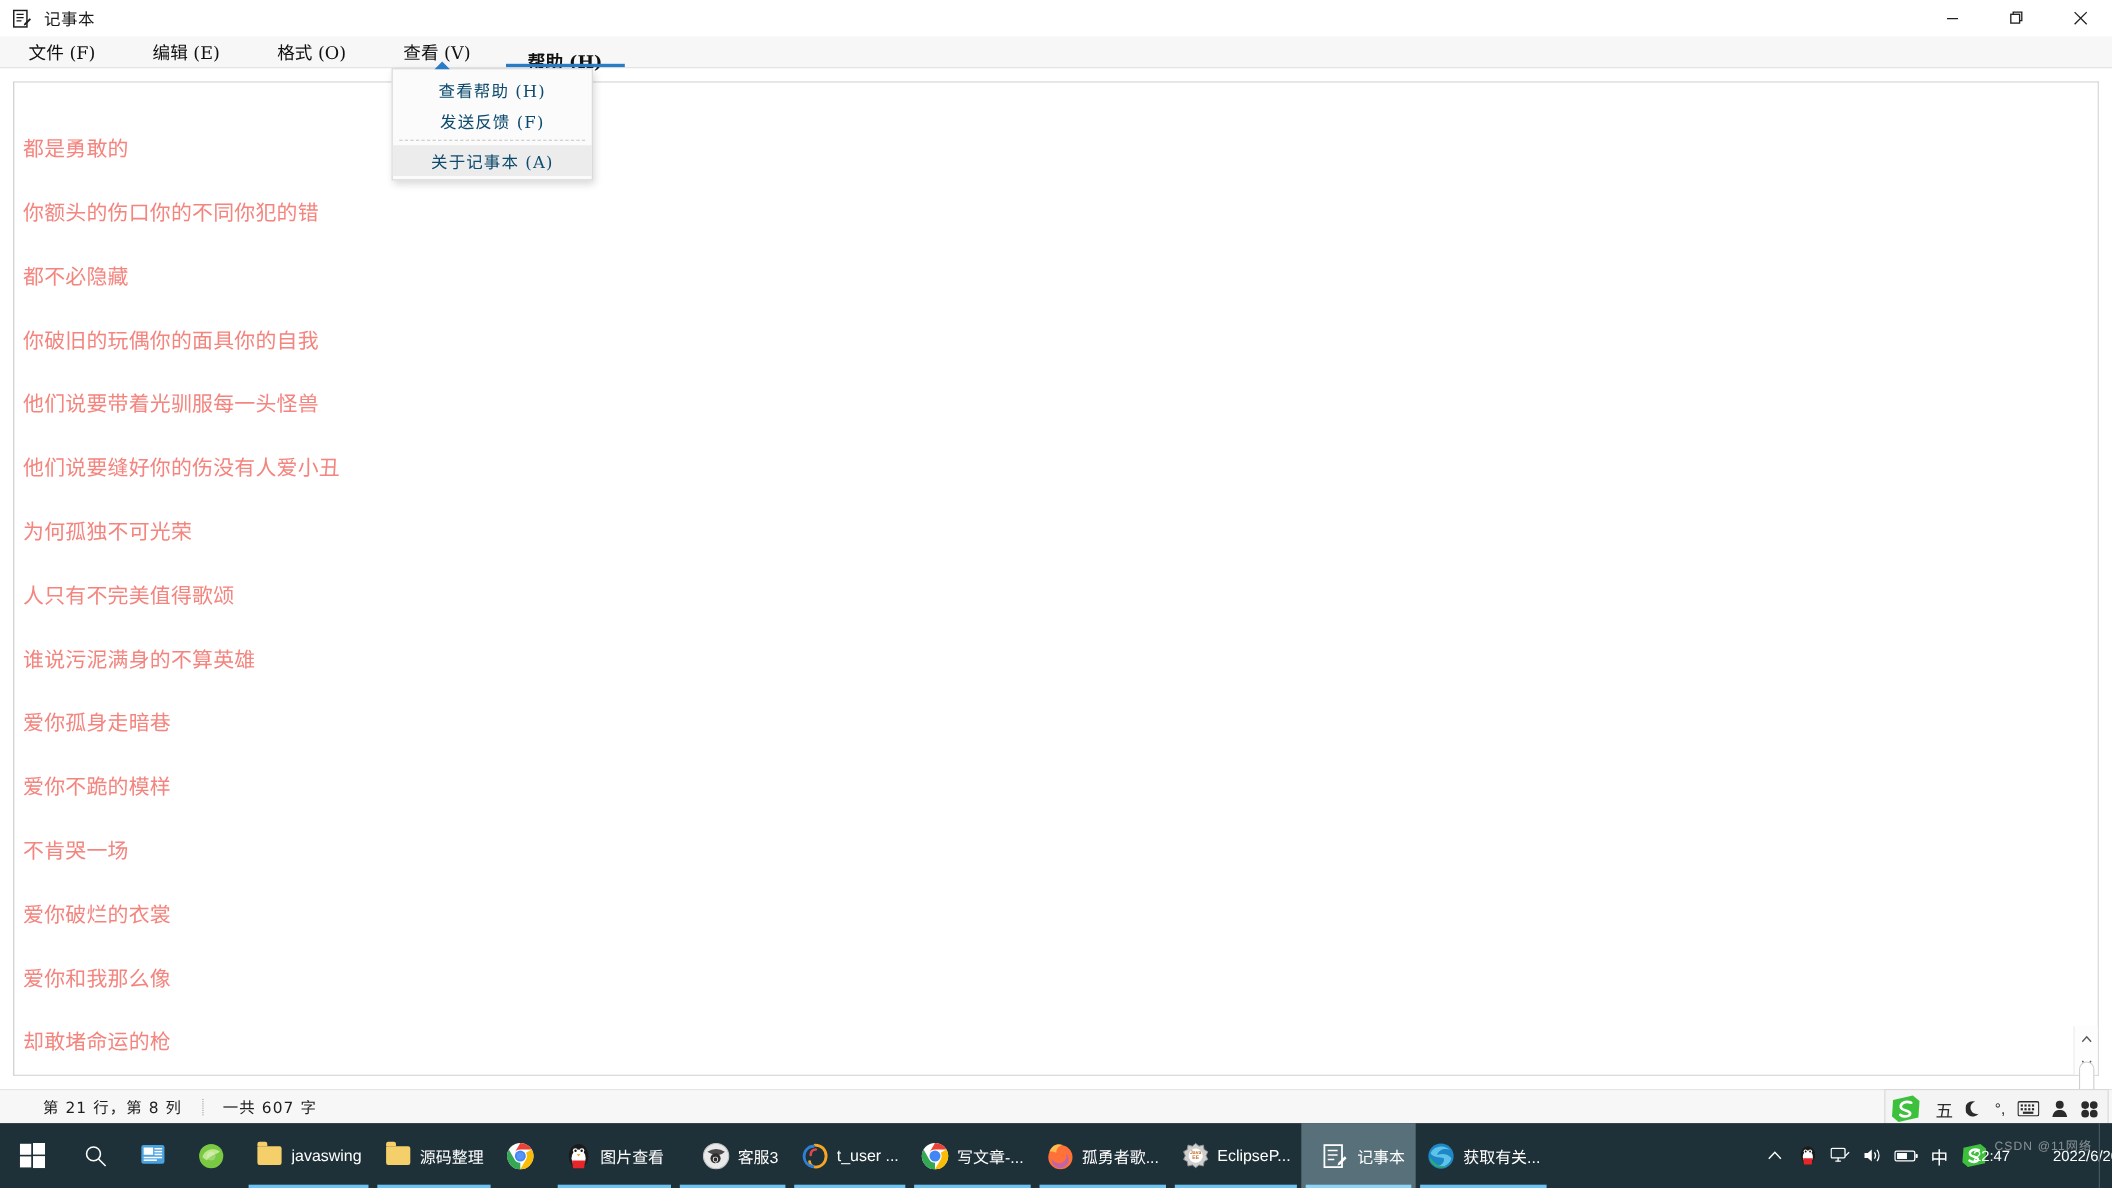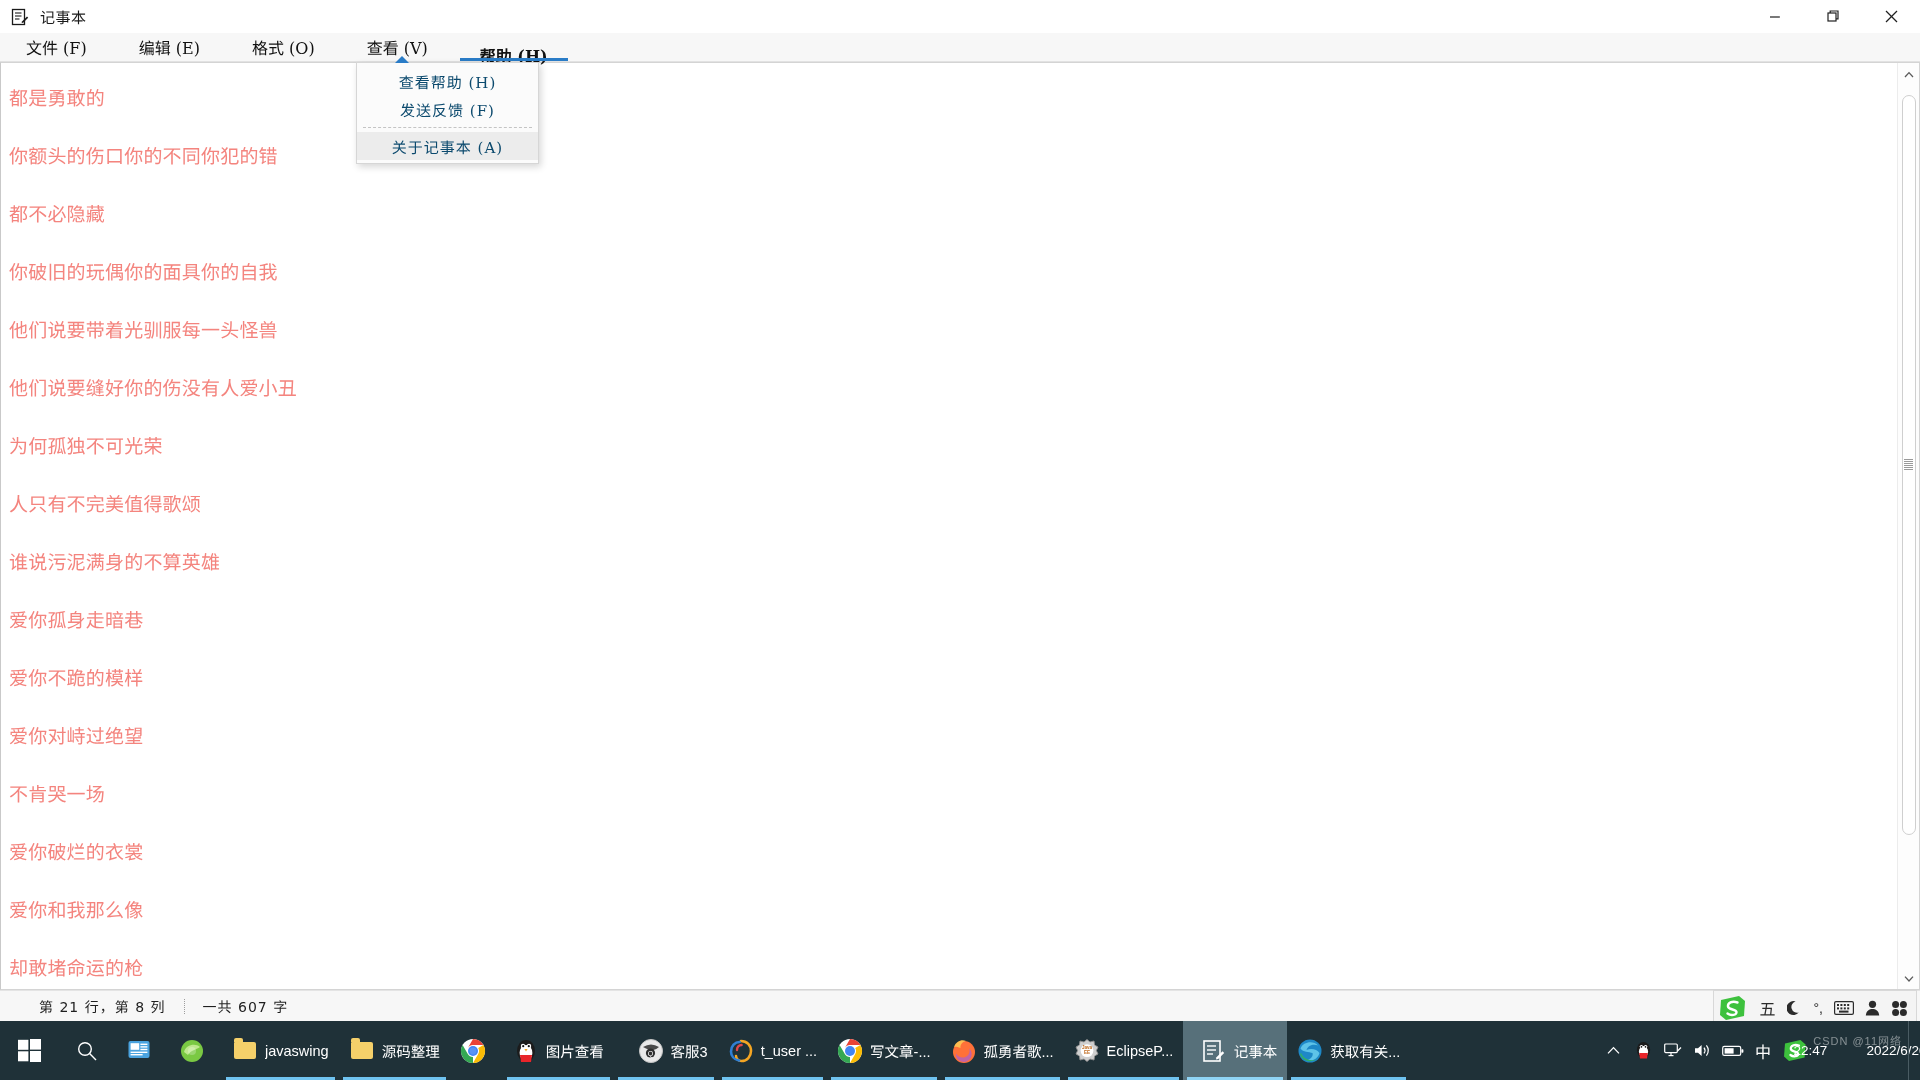--- a/index.html
+++ b/index.html
@@ -118,23 +118,24 @@
     margin: 4px 6px 4px 6px;
   }
 
   
   #editor-wrap {
     flex: 1 1 auto;
     display: flex;
     background: #ffffff;
     border: 1px solid #d4d4d4;
     border-left: 1px solid #c9c9c9;
-    margin: 0;
+    margin: 12px;
     min-height: 0;
     position: relative;
+    align-items: flex-end;
   }
   #text-area {
     flex: 1 1 auto;
     padding: 6px 0 0 8px;
     overflow: hidden;
     position: relative;
   }
   .text-line {
     color: #f4847e;
     font-family: "DejaVu Sans", "Liberation Sans", sans-serif;
@@ -391,21 +392,20 @@
       <div class="text-line">你额头的伤口你的不同你犯的错</div>
       <div class="text-line">都不必隐藏</div>
       <div class="text-line">你破旧的玩偶你的面具你的自我</div>
       <div class="text-line">他们说要带着光驯服每一头怪兽</div>
       <div class="text-line">他们说要缝好你的伤没有人爱小丑</div>
       <div class="text-line">为何孤独不可光荣</div>
       <div class="text-line">人只有不完美值得歌颂</div>
       <div class="text-line">谁说污泥满身的不算英雄</div>
       <div class="text-line">爱你孤身走暗巷</div>
       <div class="text-line">爱你不跪的模样</div>
-      <div class="text-line">爱你对峙过绝望</div>
       <div class="text-line">不肯哭一场</div>
       <div class="text-line">爱你破烂的衣裳</div>
       <div class="text-line">爱你和我那么像</div>
       <div class="text-line">却敢堵命运的枪</div>
     </div>
 
     <div id="v-scrollbar">
       <div class="sb-arrow">
         <svg width="10" height="7" viewBox="0 0 10 7">
             <polyline points="1,6 5,1.6 9,6" fill="none" stroke="#5b5b5b" stroke-width="1.3"></polyline>

